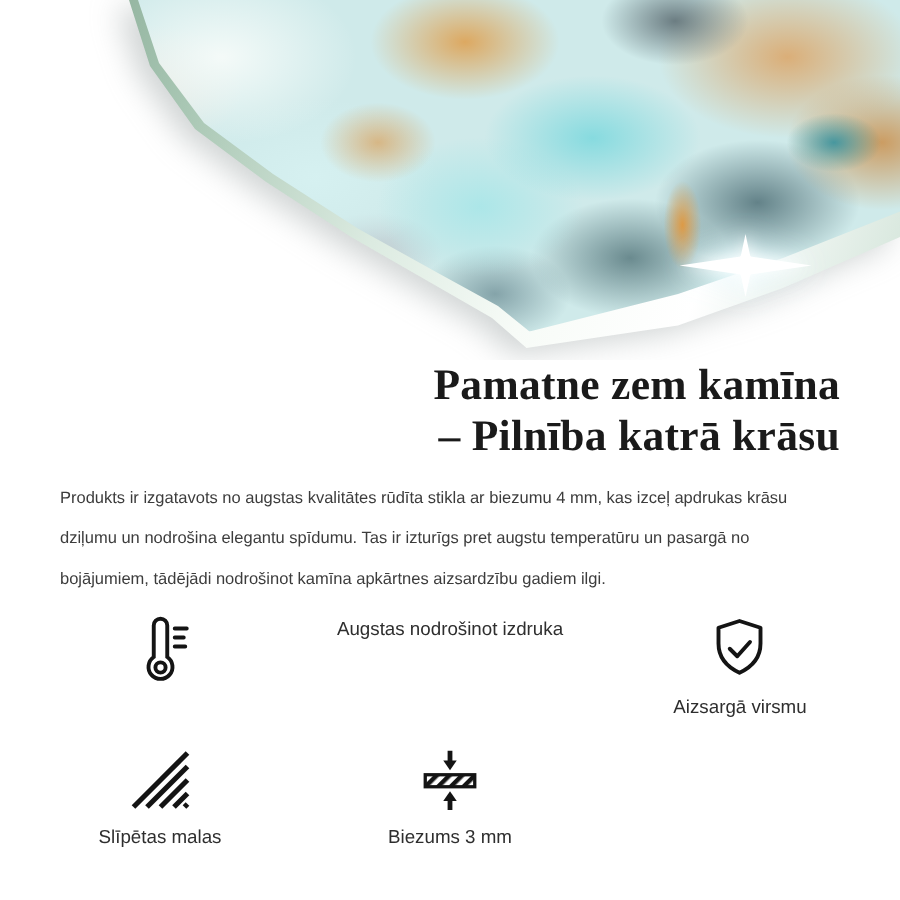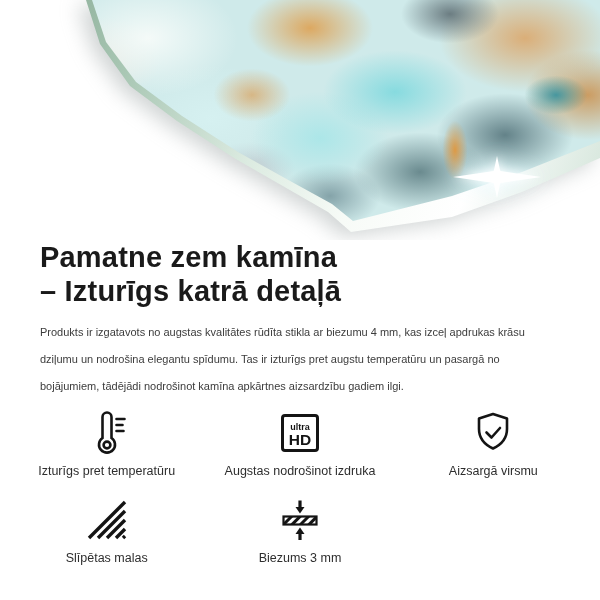--- a/index.html
+++ b/index.html
@@ -37,22 +37,22 @@
       radial-gradient(ellipse 70px 45px at 330px 196px, rgba(116,148,155,.82), rgba(116,148,155,0) 72%),
       radial-gradient(ellipse 60px 35px at 250px 168px, rgba(185,190,197,.70), rgba(185,190,197,0) 75%),
       #cfeaea;
   }
 
   .sparkle { position:absolute; left:452px; top:155px; width:90px; height:44px;
              filter: drop-shadow(0 0 5px rgba(255,255,255,.95)) drop-shadow(0 0 10px rgba(230,250,255,.9)); }
 
   
   .content { padding:0 40px; }
-  h1 { font-family:Liberation Sans, sans-serif; font-weight:600;
-       font-size:29px; line-height:34px; color:#1a1a1a; letter-spacing:.2px; margin:0 0 11px 0; }
+  h1 { font-family:Liberation Serif, serif; font-weight:600;
+       font-size:29px; line-height:34px; color:#1a1a1a; letter-spacing:.2px; margin:0 0 11px 0;text-align:right; }
   .intro { font-size:11px; line-height:27px; color:#3c3c3c; max-width:556px; }
 
   
   .features { margin-top:7px; padding:0 10px; display:grid;
               grid-template-columns:repeat(3,1fr); row-gap:16px; }
   .feature { display:flex; flex-direction:column; align-items:center; }
   .icon-box { height:52px; display:flex; align-items:center; justify-content:center; color:#141414; }
   .feature-label { margin-top:5px; font-size:12.5px; color:#2e2e2e; text-align:center; }
   svg { display:block; }
 </style>
@@ -66,45 +66,37 @@
     <svg class="sparkle" viewBox="0 0 90 44">
       <path d="M45,1 L48.2,16 L89,22 L48.2,28 L45,43 L41.8,28 L1,22 L41.8,16 Z" fill="#ffffff"></path>
       <path d="M45,10 L52,22 L45,34 L38,22 Z" fill="#ffffff" opacity="0.9"></path>
       <circle cx="45" cy="22" r="4.5" fill="#ffffff"></circle>
     </svg>
   </div>
 </div>
 
 <div class="content">
   <h1><span>Pamatne zem kamīna</span><br>
-      <span>– Izturīgs katrā detaļā</span></h1>
+      <span>– Pilnība katrā krāsu</span></h1>
   <p class="intro">Produkts ir izgatavots no augstas kvalitātes rūdīta stikla ar biezumu 4 mm, kas izceļ apdrukas krāsu dziļumu un nodrošina elegantu spīdumu. Tas ir izturīgs pret augstu temperatūru un pasargā no bojājumiem, tādējādi nodrošinot kamīna apkārtnes aizsardzību gadiem ilgi.</p>
 </div>
 
 <div class="features">
 
   <div class="feature">
     <div class="icon-box">
       <svg width="48" height="50" viewBox="0 0 48 50" fill="none" stroke="currentColor" stroke-width="2.6" stroke-linecap="round">
         <path d="M19.5,9 a4.5,4.5 0 0 1 9,0 V30 a8,8 0 1 1 -9,0 Z"></path>
         <circle cx="24" cy="37" r="3.4"></circle>
         <path d="M33.5,11 h8 M33.5,17 h6 M33.5,23 h7"></path>
       </svg>
     </div>
-    <div class="feature-label">Izturīgs pret temperatūru</div>
   </div>
 
   <div class="feature">
-    <div class="icon-box">
-      <svg width="48" height="48" viewBox="0 0 48 48">
-        <rect x="6.5" y="6.5" width="35" height="35" rx="2.5" fill="none" stroke="currentColor" stroke-width="3"></rect>
-        <text x="24" y="20.5" text-anchor="middle" font-family="Liberation Sans, sans-serif" font-size="9" font-weight="700" fill="currentColor">ultra</text>
-        <text x="24" y="36" text-anchor="middle" font-family="Liberation Sans, sans-serif" font-size="15.5" font-weight="800" fill="currentColor">HD</text>
-      </svg>
-    </div>
     <div class="feature-label">Augstas nodrošinot izdruka</div>
   </div>
 
   <div class="feature">
     <div class="icon-box">
       <svg width="48" height="48" viewBox="0 0 48 48" fill="none" stroke="currentColor" stroke-width="2.6" stroke-linecap="round" stroke-linejoin="round">
         <path d="M24,5 l14,4.5 v10.5 c0,10 -6.5,16 -14,19.5 c-7.5,-3.5 -14,-9.5 -14,-19.5 v-10.5 Z"></path>
         <path d="M17.5,23.5 l5,5 l8.5,-9.5"></path>
       </svg>
     </div>

